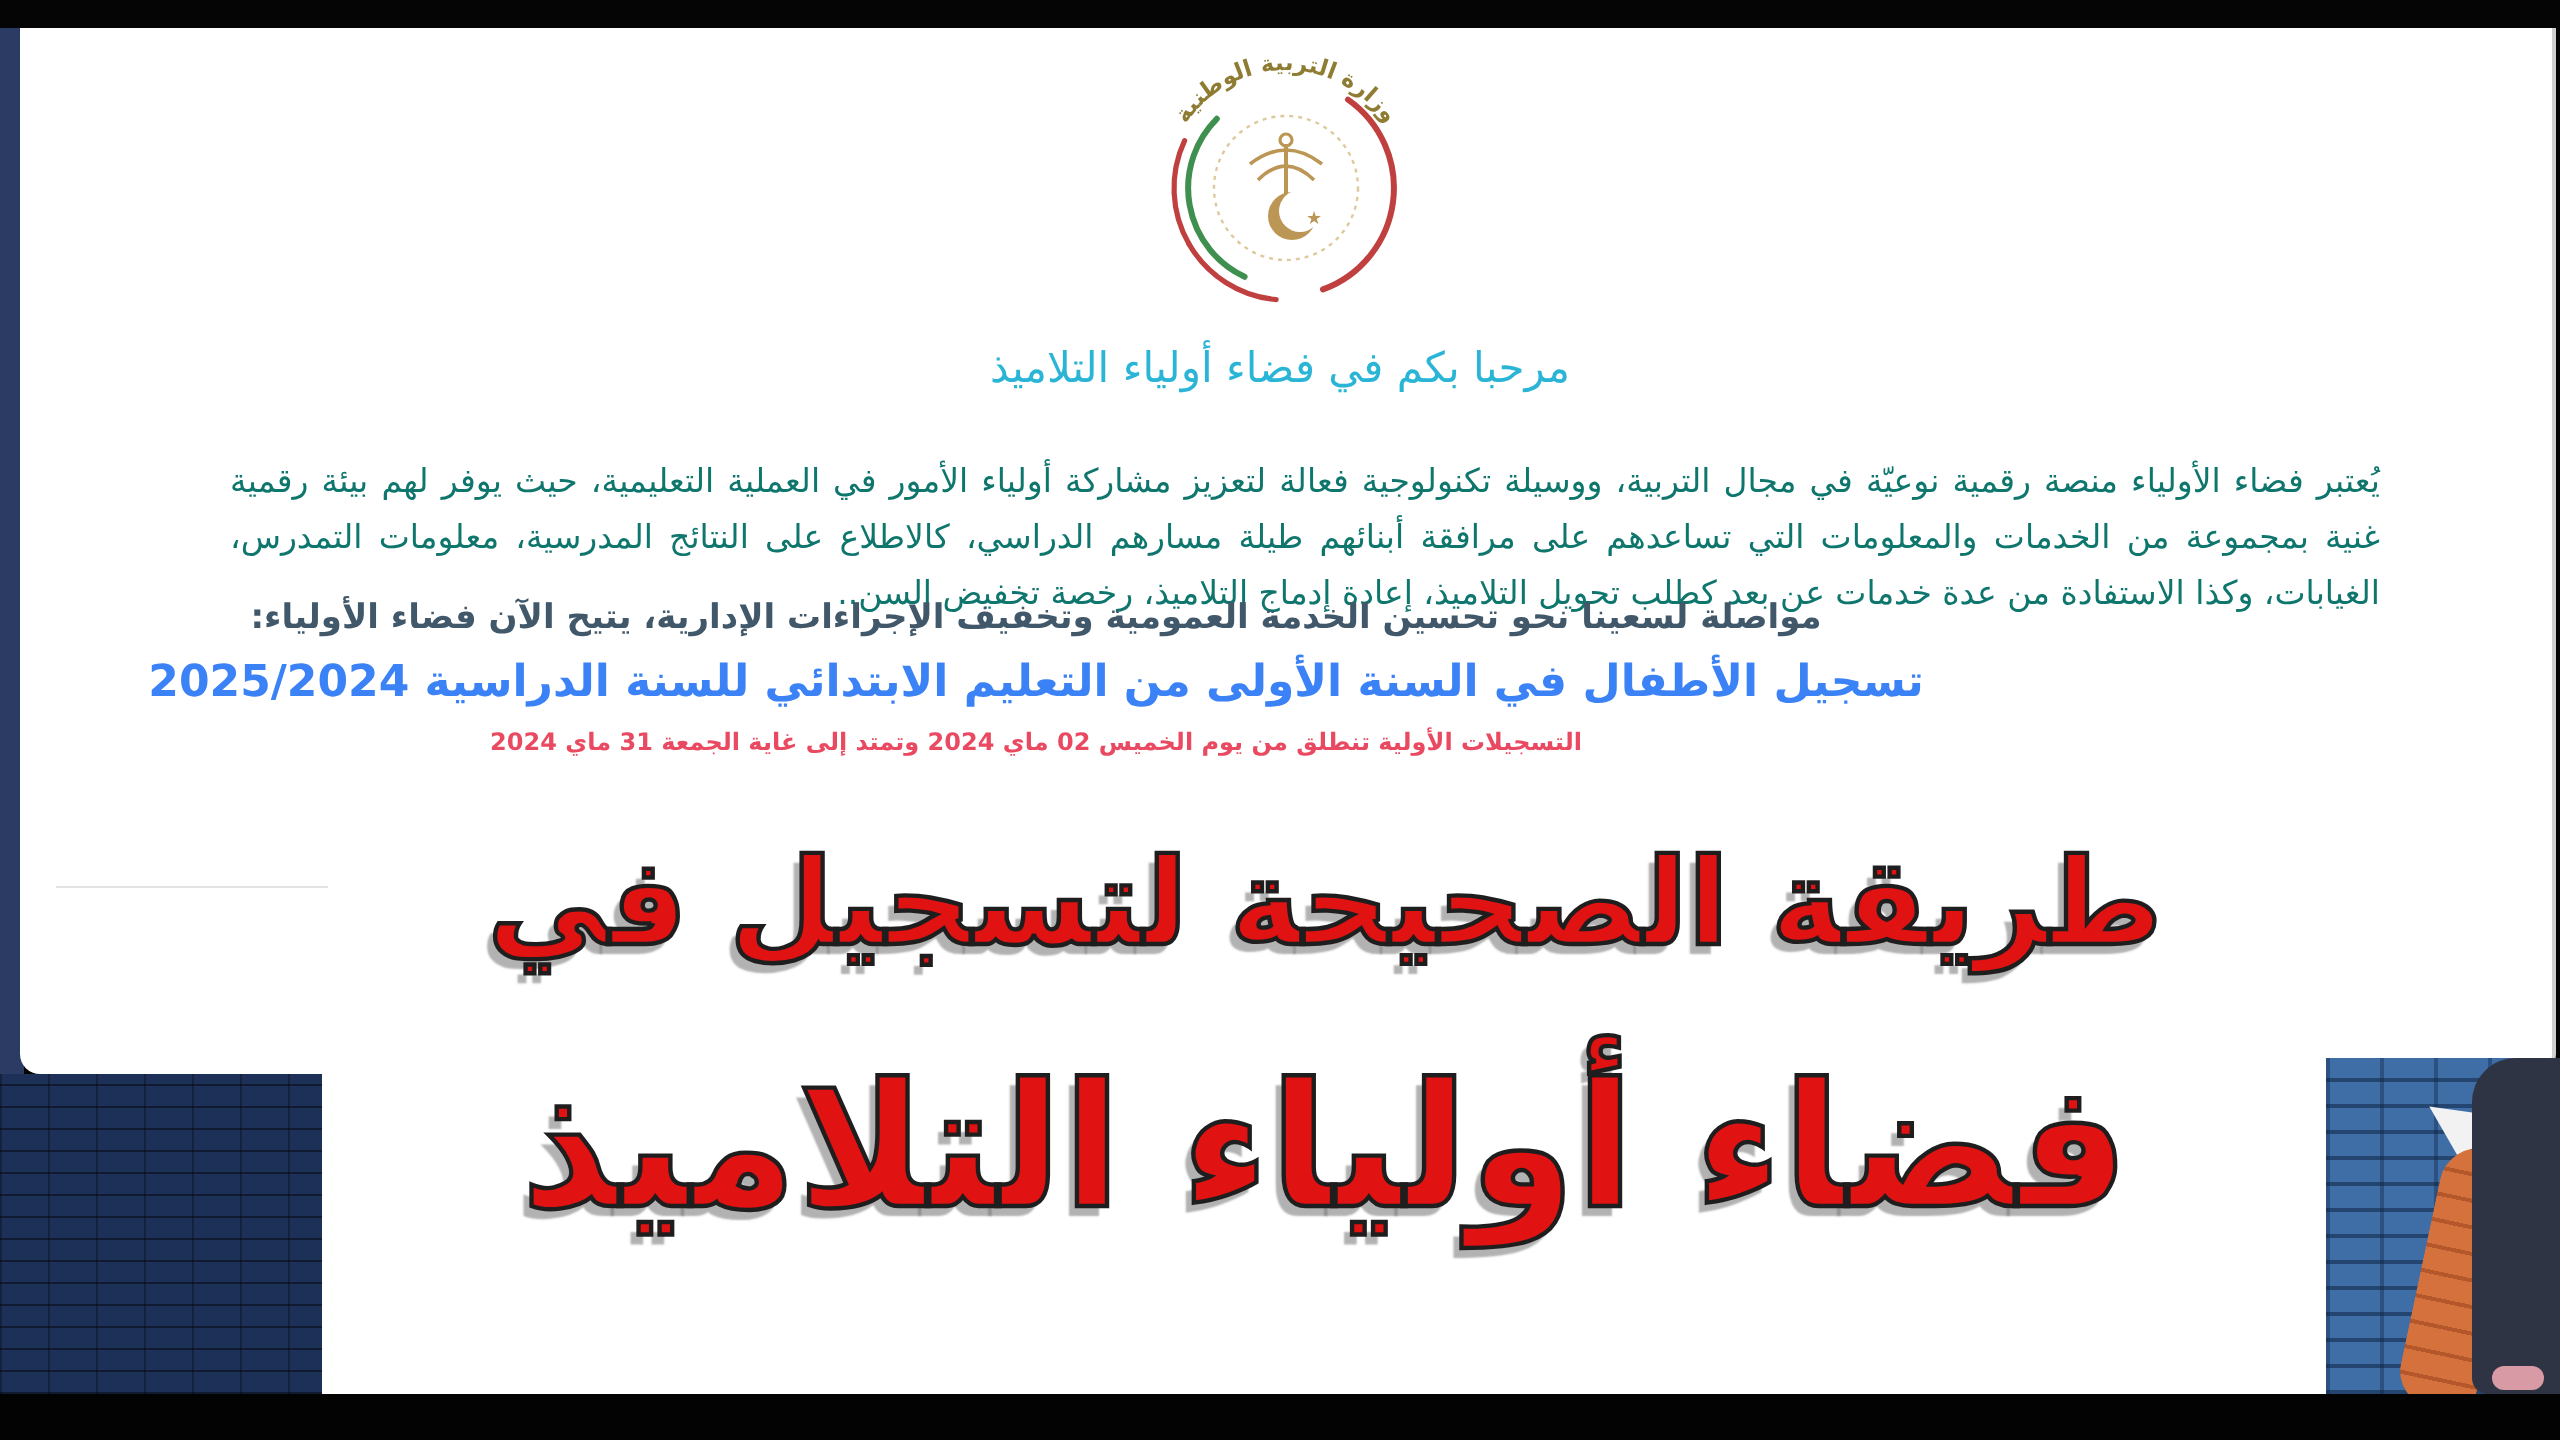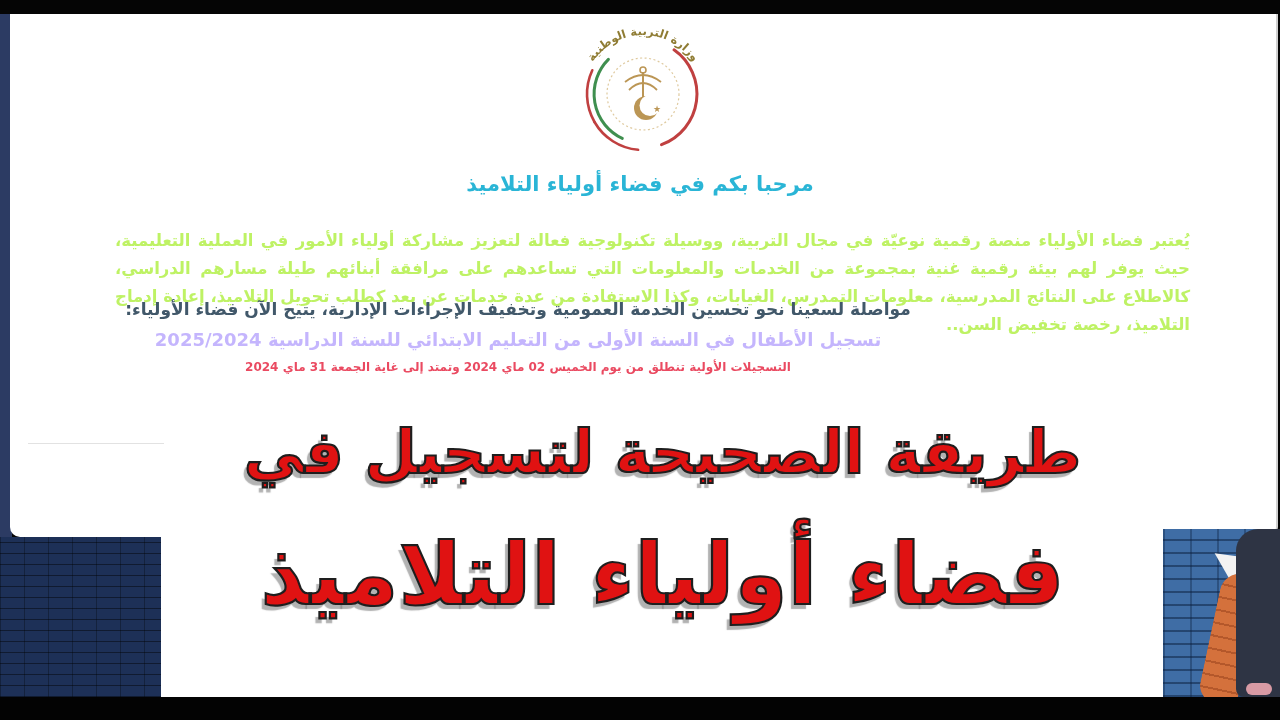--- a/index.html
+++ b/index.html
@@ -8,28 +8,28 @@
   
 
   .left-strip{position:absolute;left:0;top:14px;width:12px;height:523px;background:#2c3b63;}
 
   .card{position:absolute;left:10px;top:14px;width:1266px;height:523px;background:#ffffff;
         border-right:2px solid #cfcfcf;border-radius:0 0 10px 10px;}
 
   .logo-wrap{position:absolute;left:573px;top:16px;width:140px;height:140px;}
 
   .welcome{position:absolute;left:0;top:172px;width:1280px;text-align:center;direction:rtl;
-           font-size:21px;font-weight:bold;color:#2ab5d6;}
+           font-size:21px;font-weight:normal;color:#2ab5d6;}
 
   .intro{position:absolute;left:115px;top:210px;width:1075px;direction:rtl;text-align:justify;
-         font-size:16.5px;font-weight:bold;color:#bef264;line-height:28px;}
+         font-size:16.5px;font-weight:normal;color:#0f766e;line-height:28px;}
 
   .announce{position:absolute;left:0;top:299px;width:1036px;text-align:center;direction:rtl;font-weight:bold;}
   .announce .a1{font-size:17px;color:#41586a;margin:0 0 10px 0;}
-  .announce .a2{font-size:18px;color:#c4b5fd;margin:0 0 10px 0;}
+  .announce .a2{font-size:22px;color:#3b82f6;margin:0 0 10px 0;}
   .announce .a3{font-size:12px;color:#ea4a61;margin:0;}
 
   .divider{position:absolute;left:28px;top:443px;width:136px;height:1px;background:#e2e2e2;}
 
   
   .brick-left{position:absolute;left:0;top:537px;width:161px;height:160px;background-color:#1d3057;
       background-image:
         repeating-linear-gradient(0deg, rgba(0,0,0,.45) 0 1px, transparent 1px 11px),
         repeating-linear-gradient(90deg, rgba(0,0,0,.30) 0 1px, transparent 1px 24px);}
   .white-band{position:absolute;left:161px;top:529px;width:1002px;height:168px;background:#ffffff;}

